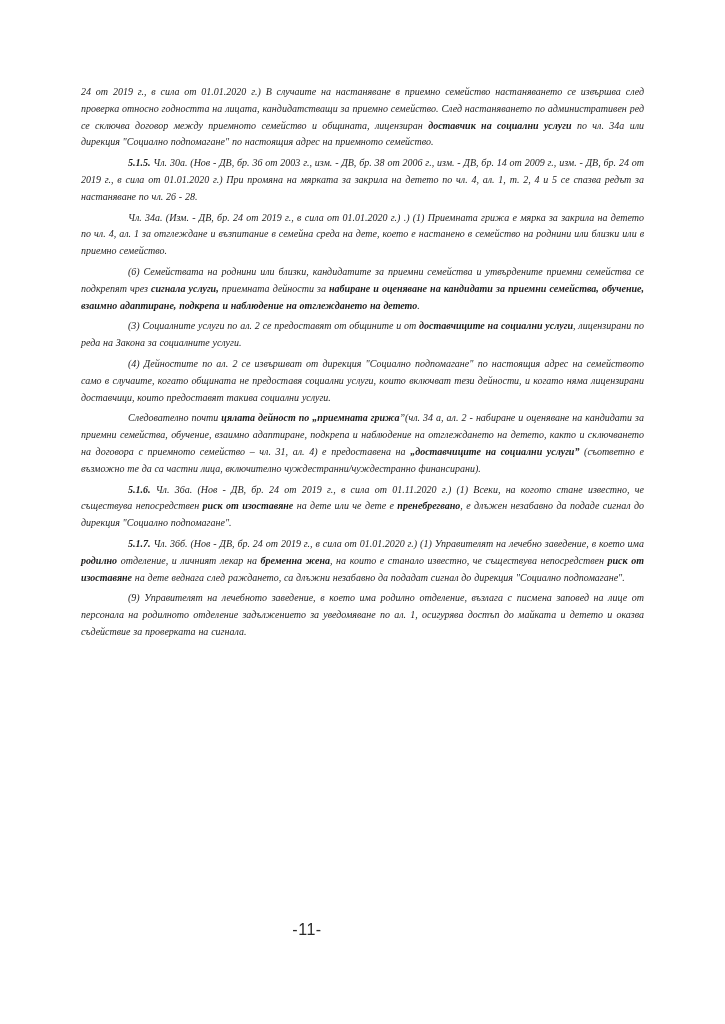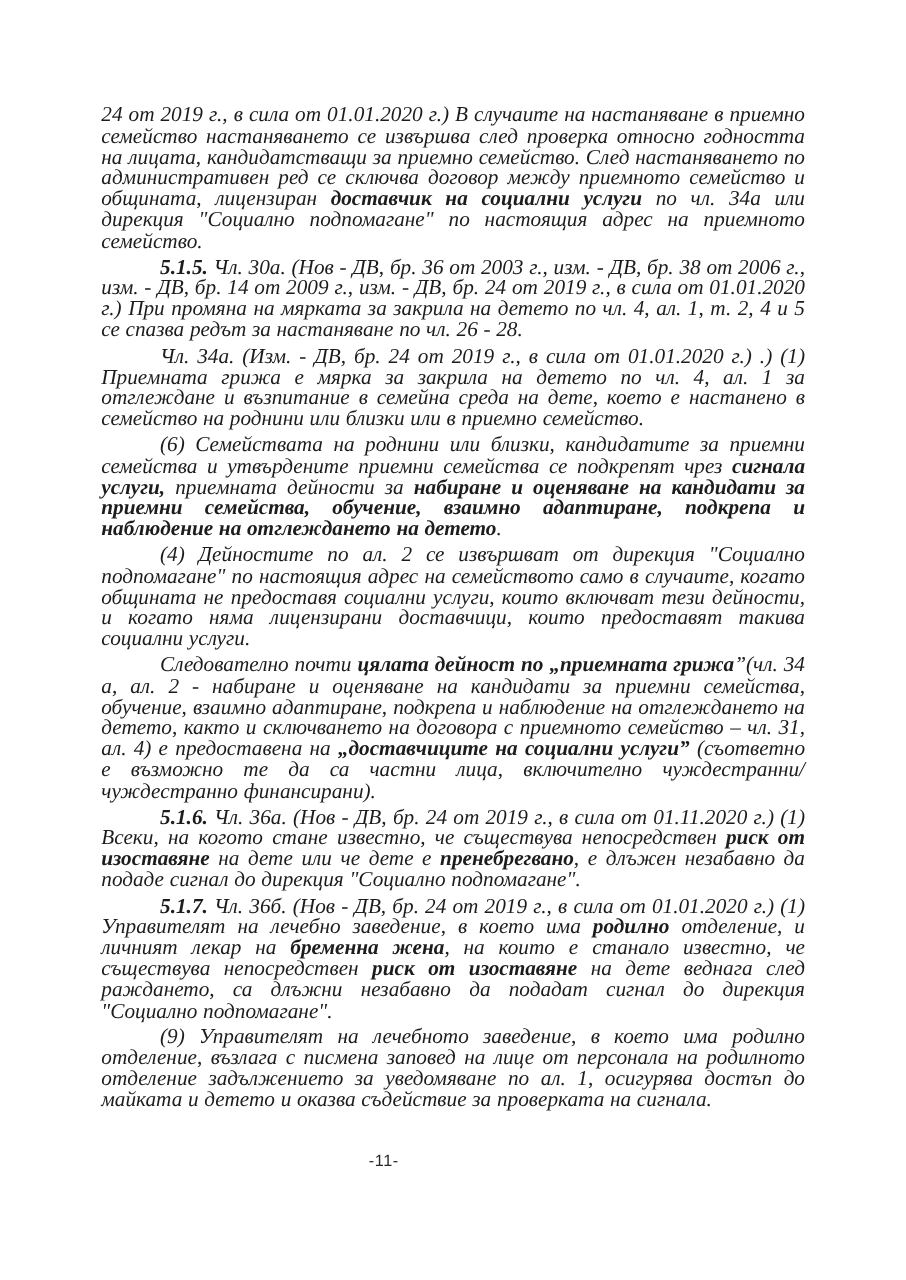--- a/index.html
+++ b/index.html
@@ -15,51 +15,52 @@
   .doc-body {
     position: absolute;
     left: 81px;
     top: 84px;
     width: 563px;
     color: #1c1c1c;
   }
   .para {
     font-family: "Liberation Serif", serif;
     font-style: italic;
-    font-size: 17px;
+    font-size: 10px;
     line-height: 16.8px;
     text-align: justify;
     text-indent: 47px;
     margin-bottom: 4px;
     word-spacing: 0.3px;
   }
   .para.no-indent { text-indent: 0; }
   .para b { font-weight: bold; }
   .footer {
     position: absolute;
     left: 0;
     top: 921px;
     width: 614px;
     text-align: center;
     font-family: "Liberation Sans", sans-serif;
     font-style: normal;
-    font-size: 13px;
+    font-size: 16px;
     color: #2a2a2a;
     letter-spacing: 0.5px;
   }
 </style>
 </head>
 <body>
 
 <div class="page">
   <div class="doc-body">
       <p class="para no-indent"><span>24 от 2019 г., в сила от 01.01.2020 г.) В случаите на настаняване в приемно семейство настаняването се извършва след проверка относно годността на лицата, кандидатстващи за приемно семейство. След настаняването по административен ред се сключва договор между приемното семейство и общината, лицензиран </span><b>доставчик на социални услуги</b><span> по чл. 34а или дирекция "Социално подпомагане" по настоящия адрес на приемното семейство.</span></p>
       <p class="para"><b>5.1.5.</b><span> Чл. 30а. (Нов - ДВ, бр. 36 от 2003 г., изм. - ДВ, бр. 38 от 2006 г., изм. - ДВ, бр. 14 от 2009 г., изм. - ДВ, бр. 24 от 2019 г., в сила от 01.01.2020 г.) При промяна на мярката за закрила на детето по чл. 4, ал. 1, т. 2, 4 и 5 се спазва редът за настаняване по чл. 26 - 28.</span></p>
       <p class="para"><span>Чл. 34а. (Изм. - ДВ, бр. 24 от 2019 г., в сила от 01.01.2020 г.) .) (1) Приемната грижа е мярка за закрила на детето по чл. 4, ал. 1 за отглеждане и възпитание в семейна среда на дете, което е настанено в семейство на роднини или близки или в приемно семейство.</span></p>
       <p class="para"><span>(6) Семействата на роднини или близки, кандидатите за приемни семейства и утвърдените приемни семейства се подкрепят чрез </span><b>сигнала услуги,</b><span> приемната дейности за </span><b>набиране и оценяване на кандидати за приемни семейства, обучение, взаимно адаптиране, подкрепа и наблюдение на отглеждането на детето</b><span>.</span></p>
+      <p class="para"><span>(3) Социалните услуги по ал. 2 се предоставят от общините и от </span><b>доставчиците на социални услуги</b><span>, лицензирани по реда на Закона за социалните услуги.</span></p>
       <p class="para"><span>(4) Дейностите по ал. 2 се извършват от дирекция "Социално подпомагане" по настоящия адрес на семейството само в случаите, когато общината не предоставя социални услуги, които включват тези дейности, и когато няма лицензирани доставчици, които предоставят такива социални услуги.</span></p>
       <p class="para"><span>Следователно почти </span><b>цялата дейност по „приемната грижа</b><span>”(чл. 34 а, ал. 2 - набиране и оценяване на кандидати за приемни семейства, обучение, взаимно адаптиране, подкрепа и наблюдение на отглеждането на детето, както и сключването на договора с приемното семейство – чл. 31, ал. 4) е предоставена на </span><b>„доставчиците на социални услуги”</b><span> (съответно е възможно те да са частни лица, включително чуждестранни/чуждестранно финансирани).</span></p>
       <p class="para"><b>5.1.6.</b><span> Чл. 36а. (Нов - ДВ, бр. 24 от 2019 г., в сила от 01.11.2020 г.) (1) Всеки, на когото стане известно, че съществува непосредствен </span><b>риск от изоставяне</b><span> на дете или че дете е </span><b>пренебрегвано</b><span>, е длъжен незабавно да подаде сигнал до дирекция "Социално подпомагане".</span></p>
       <p class="para"><b>5.1.7.</b><span> Чл. 36б. (Нов - ДВ, бр. 24 от 2019 г., в сила от 01.01.2020 г.) (1) Управителят на лечебно заведение, в което има </span><b>родилно</b><span> отделение, и личният лекар на </span><b>бременна жена</b><span>, на които е станало известно, че съществува непосредствен </span><b>риск от изоставяне</b><span> на дете веднага след раждането, са длъжни незабавно да подадат сигнал до дирекция "Социално подпомагане".</span></p>
       <p class="para"><span>(9) Управителят на лечебното заведение, в което има родилно отделение, възлага с писмена заповед на лице от персонала на родилното отделение задължението за уведомяване по ал. 1, осигурява достъп до майката и детето и оказва съдействие за проверката на сигнала.</span></p>
     </div>
   <div class="footer">
     <span>-11-</span>
   </div>
 </div>

